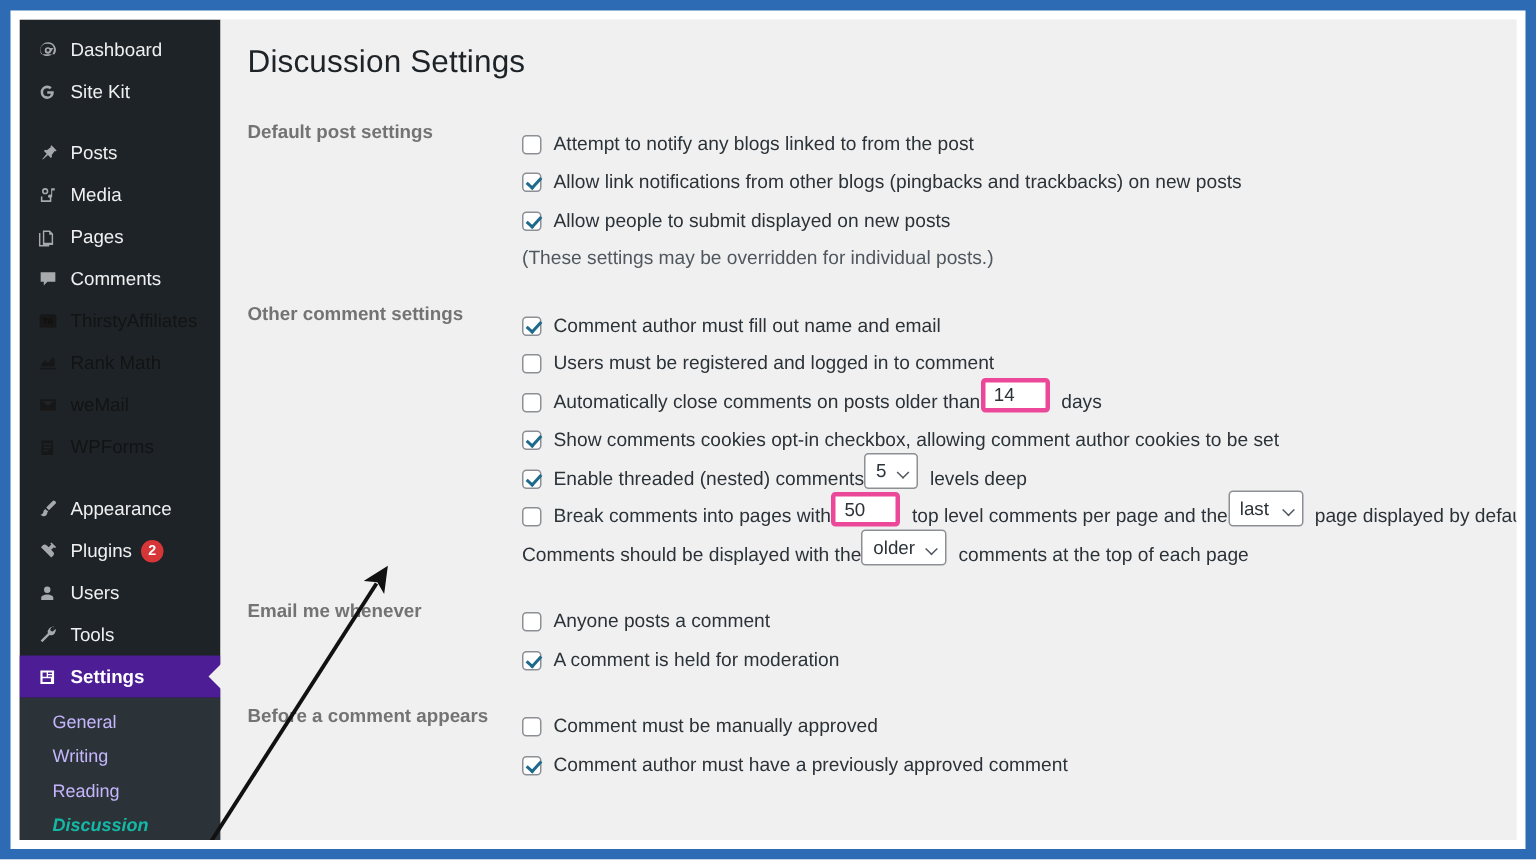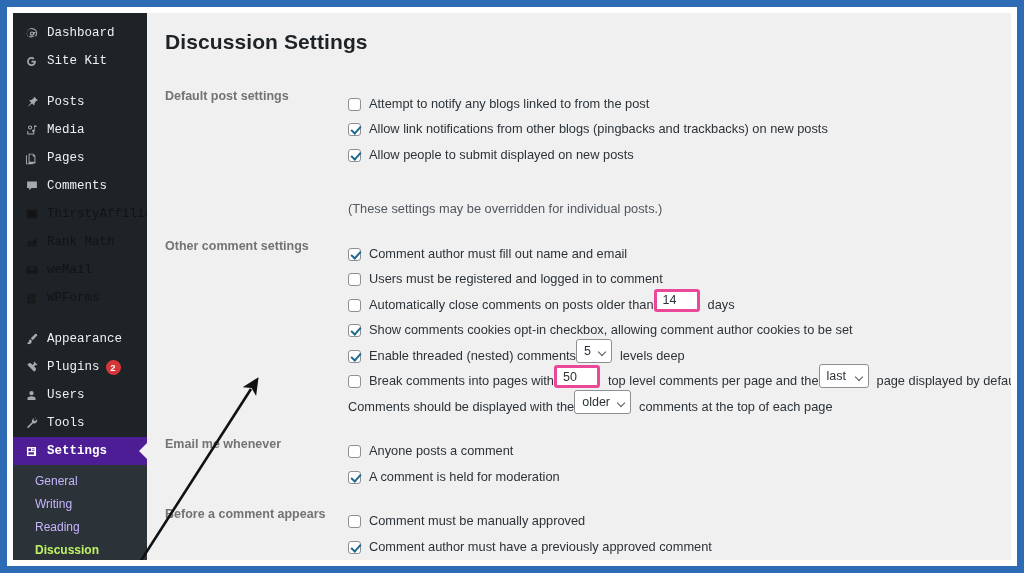--- a/index.html
+++ b/index.html
@@ -55,21 +55,21 @@
   }
   .nav-item .ico {
     width: 19px;
     flex: 0 0 19px;
     display: inline-flex;
     align-items: center;
     justify-content: center;
     color: #a7aaad;
     margin-right: 6px;
   }
-  .nav-item .lbl { line-height: 1; font-family: Liberation Mono, monospace; }
+  .nav-item .lbl { line-height: 1; }
   .nav-gap { height: 13px; }
   .nav-item.dimmed {
     color: #2a2d30;
     filter: brightness(0.42) saturate(0.3);
   }
   .nav-item.dimmed .ico { color: #34383c; }
   .nav-item.active {
     background: #4c1d95;
     color: #fff;
     font-weight: 600;
@@ -100,57 +100,57 @@
     padding: 0 4px;
   }
   #submenu { background: #2c3338; padding: 5px 0 8px 0; }
   .sub-item {
     font-size: 12px;
     color: #c4b5fd;
     padding: 5px 0 5px 22px;
     line-height: 13px;
     white-space: nowrap;
   }
-  .sub-item.active { color: #bef264; font-weight: 700; }
+  .sub-item.active { color: #14b8a6; font-weight: 700; font-style: italic; }
 
   
   #main {
     flex: 1 1 auto;
     background: #f0f0f1;
     padding: 17px 0 0 18px;
     overflow: hidden;
     position: relative;
   }
   #page-title {
     font-size: 21px;
-    font-weight: 700;
+    font-weight: 400;
     color: #1d2327;
     letter-spacing: .1px;
-    margin-bottom: 31px;
+    margin-bottom: 23px;
   }
 
   .sect { display: flex; margin-bottom: 3px; }
   .sect-label {
     width: 183px;
     flex: 0 0 183px;
     font-size: 12.5px;
     font-weight: 700;
     color: #737373;
     padding-top: 4px;
   }
   .sect-rows { flex: 1 1 auto; }
   .row {
     display: flex;
     align-items: flex-end;
     min-height: 25.5px;
     font-size: 12.8px;
     color: #2c3338;
     white-space: nowrap;
   }
-  .row.note { color: #50575e; padding-left: 0; margin-top: 29px; }
+  .row.note { color: #50575e; padding-left: 0; }
 
   
   .cb {
     width: 13px;
     height: 13px;
     flex: 0 0 13px;
     border: 1px solid #8c8f94;
     border-radius: 3px;
     background: #fff;
     margin-right: 8px;

